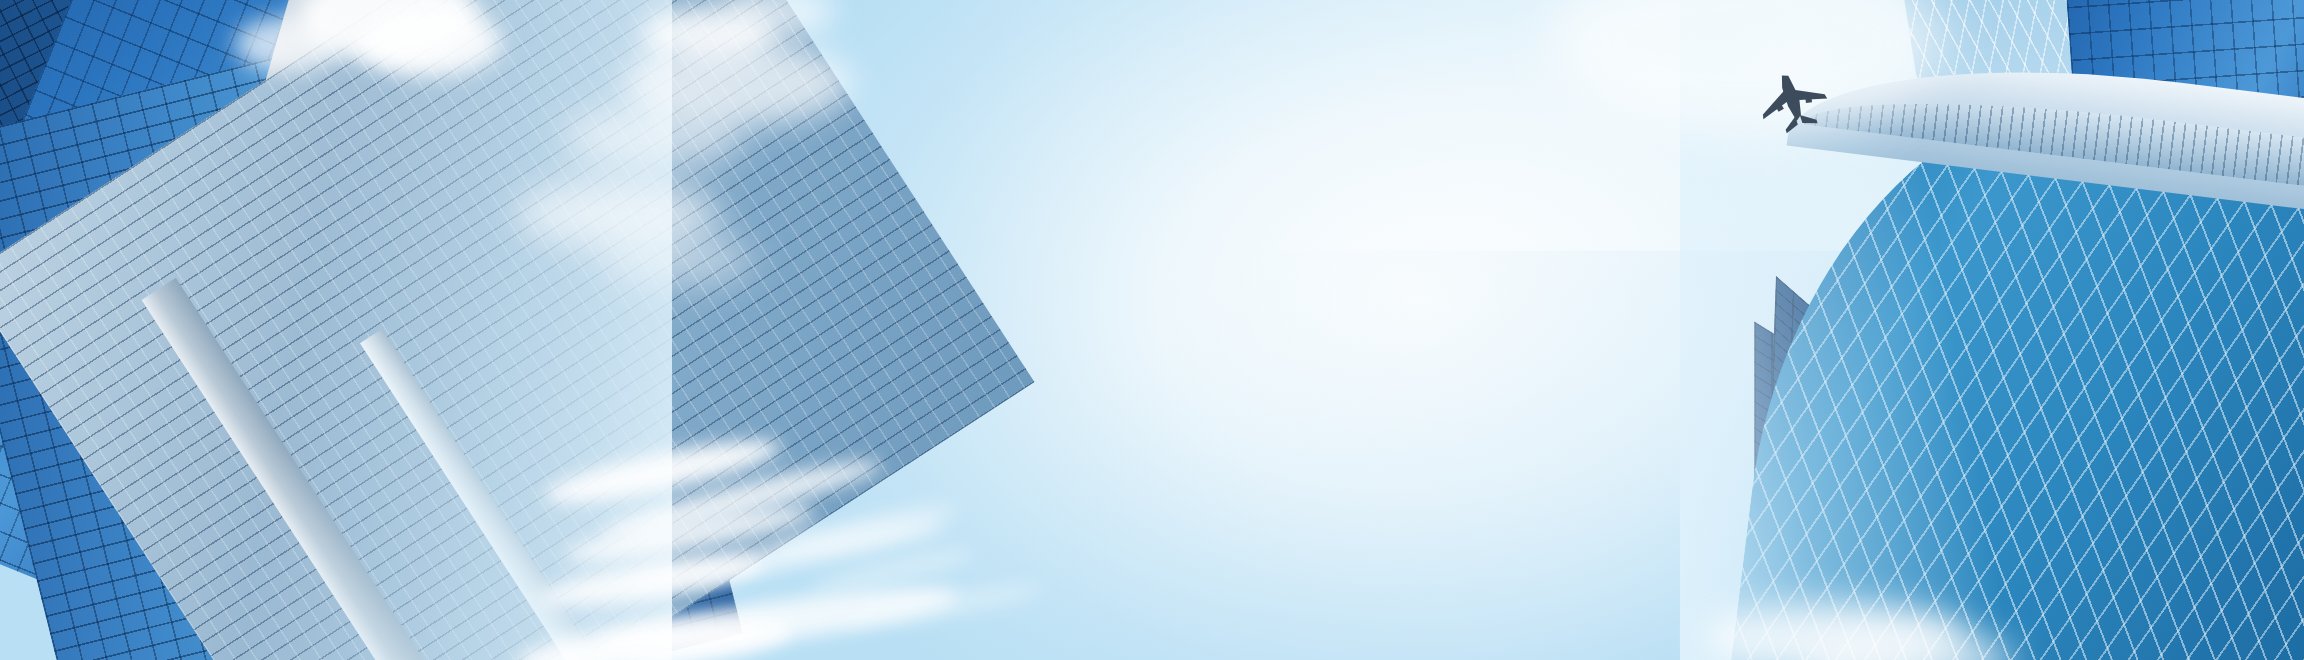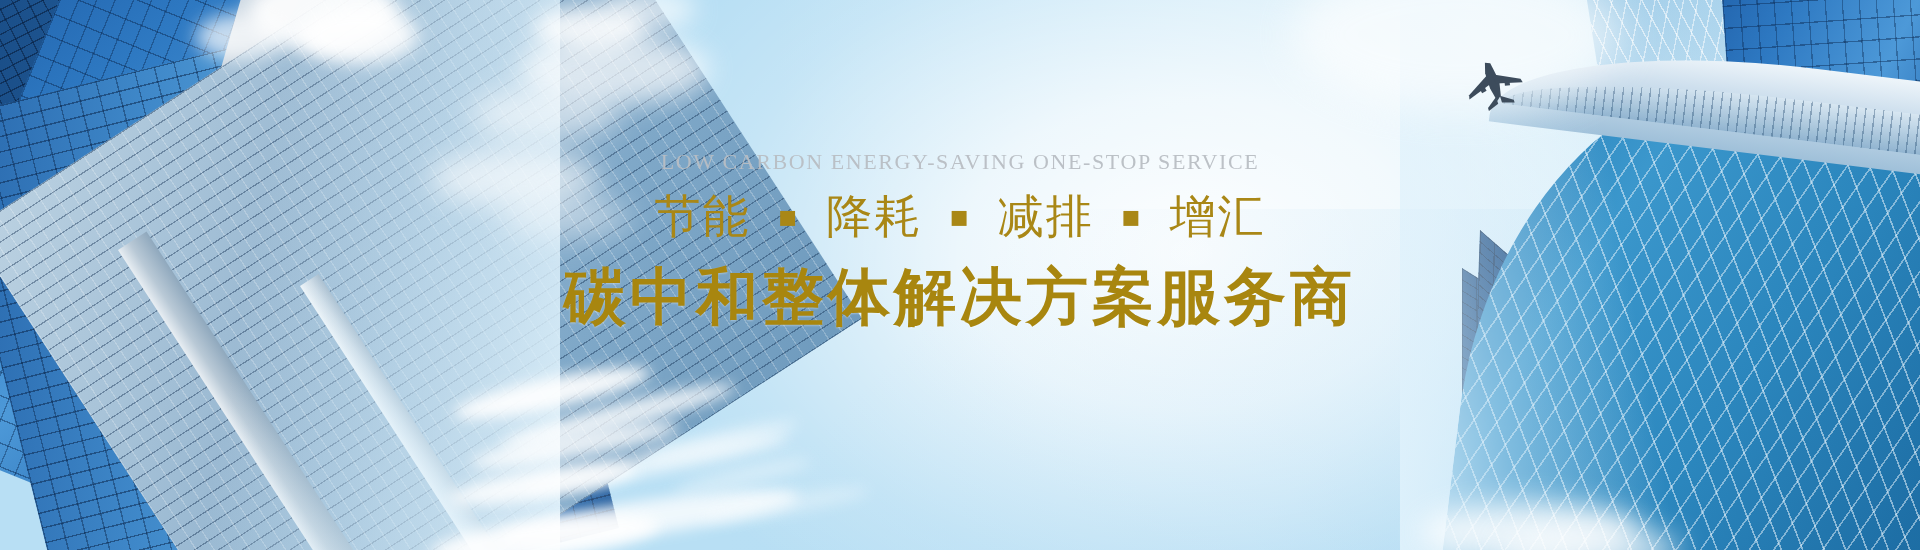--- a/index.html
+++ b/index.html
@@ -299,29 +299,14 @@
       <path d="M31 4 L36 6 L39 26 L36 40 L31 44 L28 30 L28 14 Z"></path>
       <path d="M30 16 L6 30 L5 34 L29 26 Z"></path>
       <path d="M34 17 L60 30 L61 34 L35 27 Z"></path>
       <path d="M31 40 L20 48 L20 51 L31 47 Z"></path>
       <path d="M35 40 L47 48 L47 51 L35 47 Z"></path>
       <path d="M18 27 L23 26 L24 31 L19 32 Z"></path>
       <path d="M44 27 L49 28 L48 33 L43 32 Z"></path>
     </g>
   </svg>
 
-  <div id="copy">
-    <div id="eyebrow">LOW CARBON ENERGY-SAVING ONE-STOP SERVICE</div>
-
-    <div id="tagline">
-      <span>节能</span>
-      <span class="dot">▪</span>
-      <span>降耗</span>
-      <span class="dot">▪</span>
-      <span>减排</span>
-      <span class="dot">▪</span>
-      <span>增汇</span>
-    </div>
-
-    <div id="headline">碳中和整体解决方案服务商</div>
-  </div>
 
 </div>
 
 </body></html>

